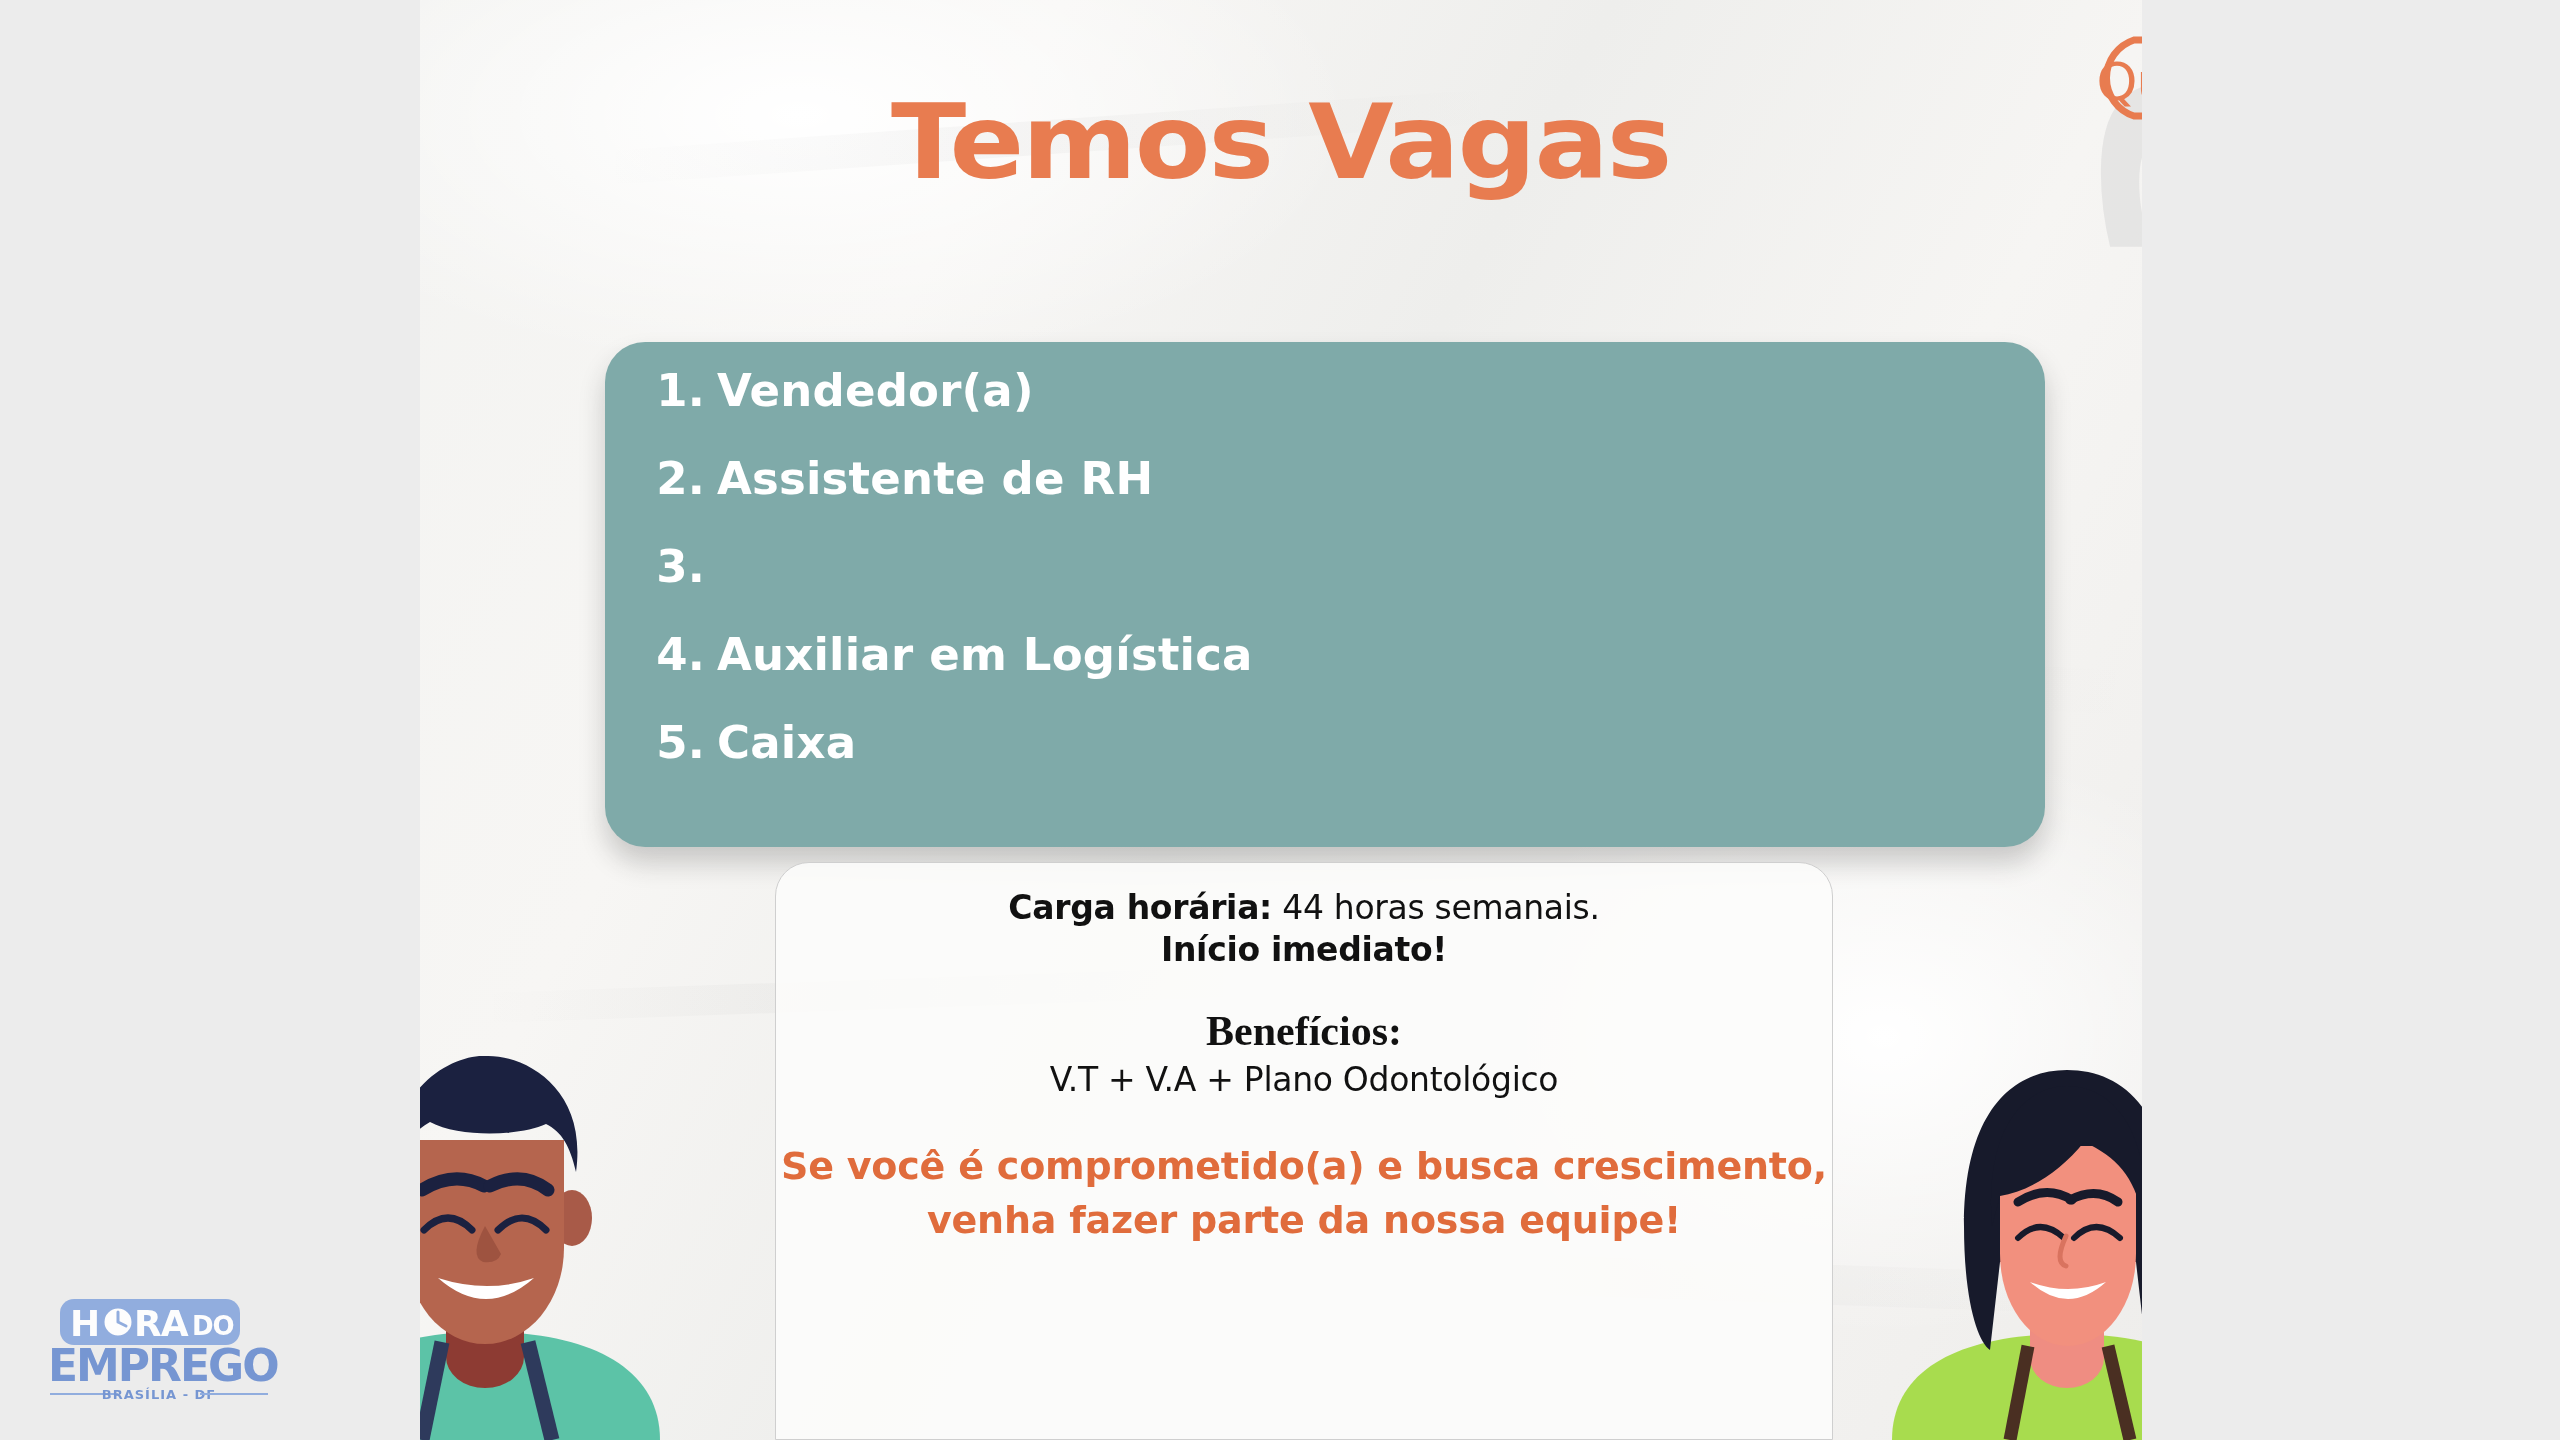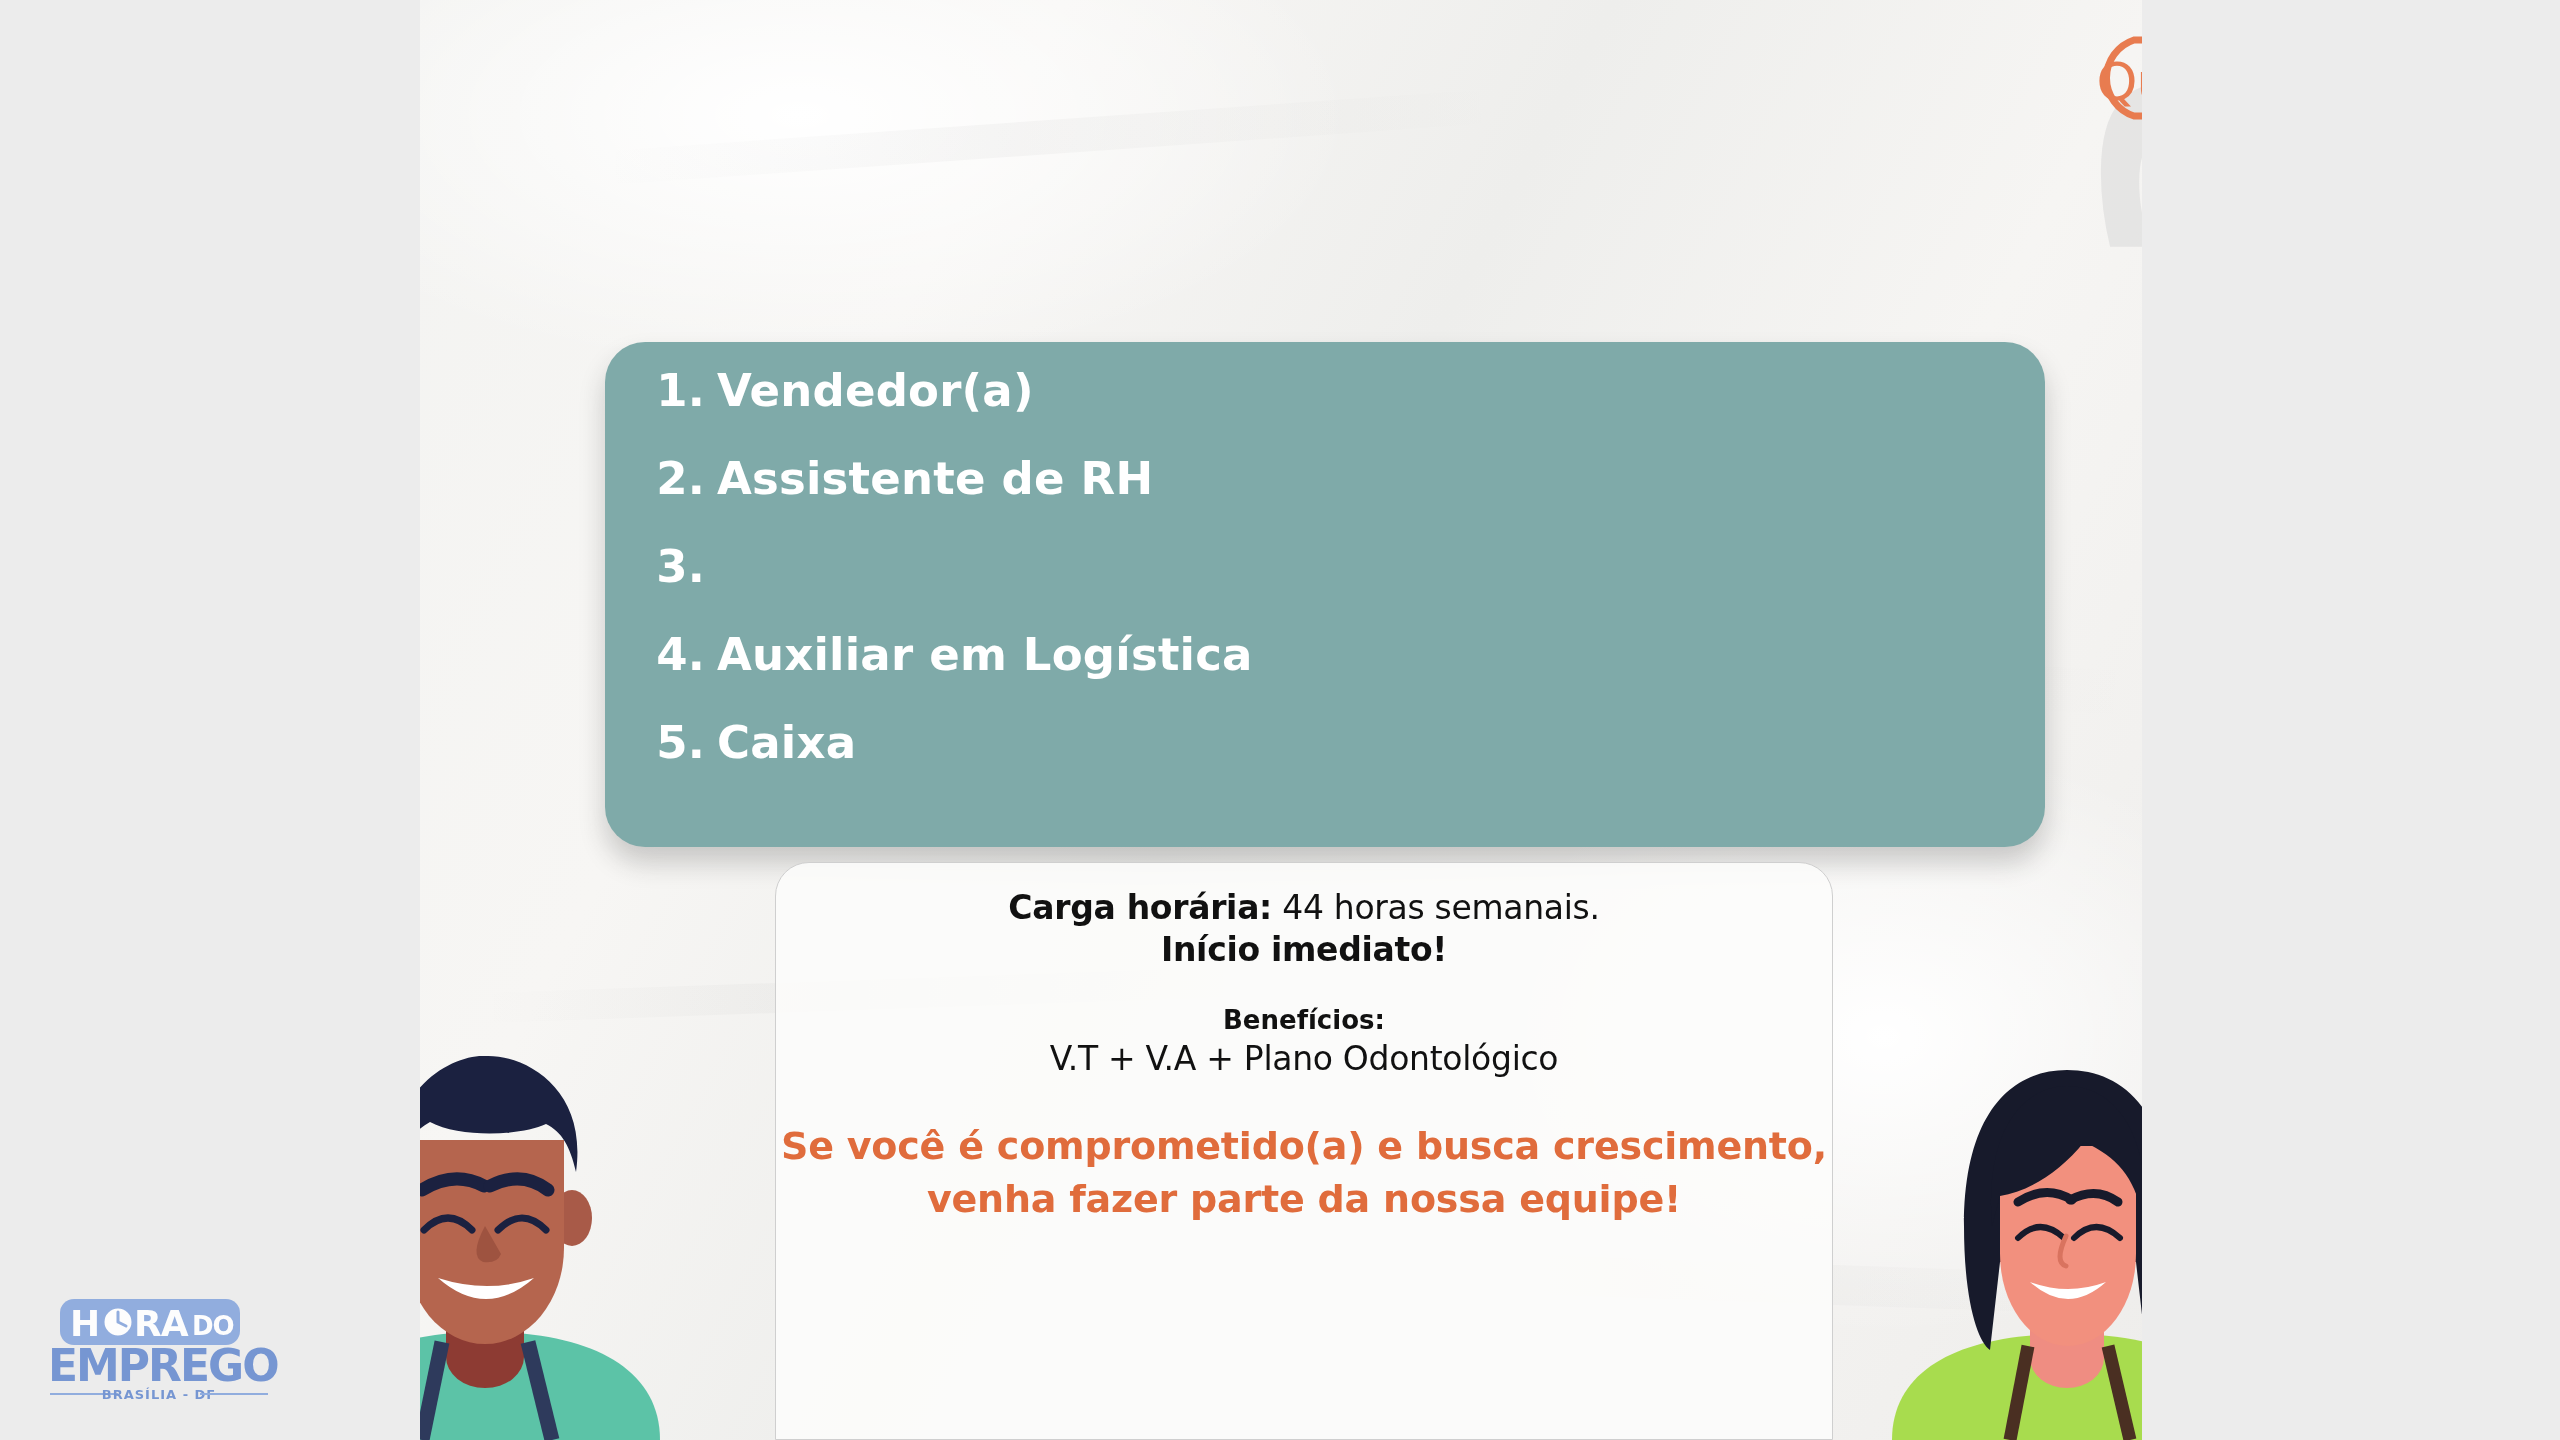--- a/index.html
+++ b/index.html
@@ -165,23 +165,24 @@
     color: #111111;
   }
   #info-card .line {
     font-size: 33px;
     line-height: 1.26;
     letter-spacing: -.3px;
   }
   #info-card .line b { font-weight: 700; }
   #info-card .gap { height: 34px; }
   #info-card .benefits-title {
-    font-size: 26px;
+    font-size: 42px;
     font-weight: 700;
     line-height: 1.3;
+    font-family: Liberation Serif, serif;
   }
   #info-card .cta {
     margin-top: 40px;
     color: #e06c3c;
     font-weight: 700;
     font-size: 38px;
     line-height: 1.42;
     letter-spacing: -.2px;
   }
 
@@ -221,20 +222,23 @@
     </div>
 
     <div id="logo">
       <svg viewBox="0 0 215 95" xmlns="http://www.w3.org/2000/svg">
         <path d="M112 10 H55 A40 40 0 0 0 55 86 H112" fill="none" stroke="#e87c50" stroke-width="7" stroke-linecap="round"></path>
         <path d="M118 10 H160 A40 40 0 0 1 160 86 H118" fill="none" stroke="#74a5a4" stroke-width="7" stroke-linecap="round"></path>
         <text x="107" y="70" text-anchor="middle" font-family="DejaVu Sans, sans-serif" font-size="52" fill="#e87c50" letter-spacing="-1">Quality</text>
       </svg>
     </div>
 
+    <div id="headline">
+      <span class="txt">Temos Vagas</span>
+    </div>
 
     <div id="jobs-panel">
       <ul id="jobs-list">
         <li>
           <span class="num">1.</span>
           <span class="label">Vendedor(a)</span>
         </li>
         <li>
           <span class="num">2.</span>
           <span class="label">Assistente de RH</span>

